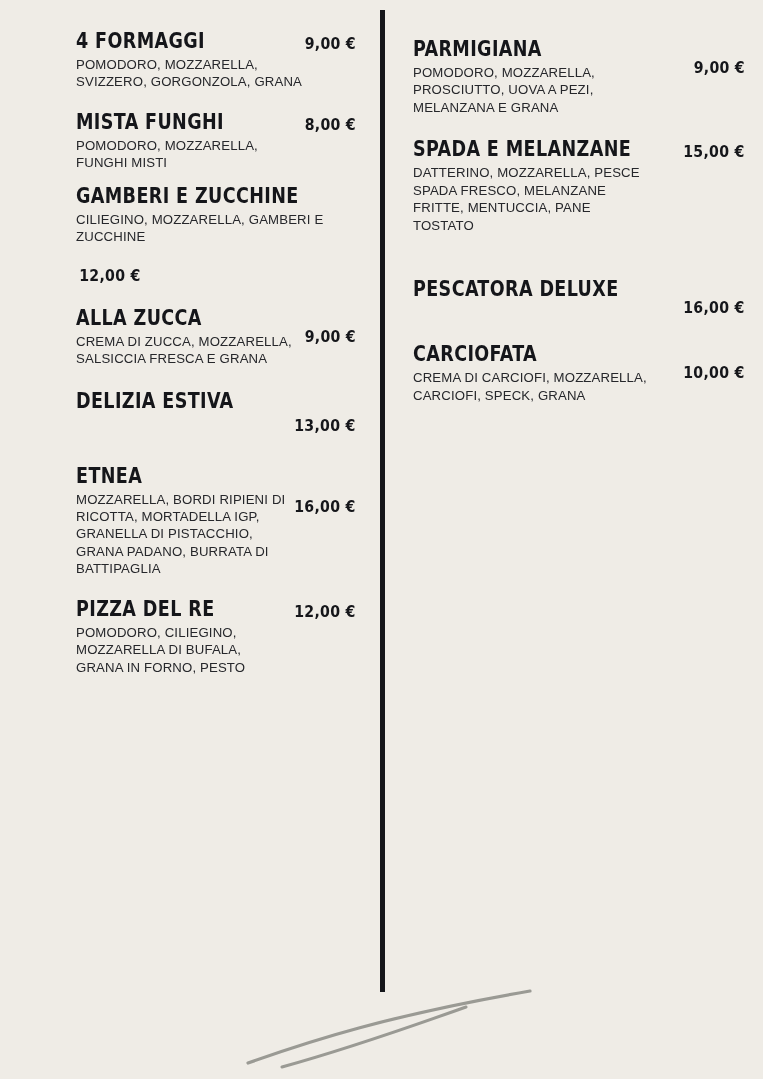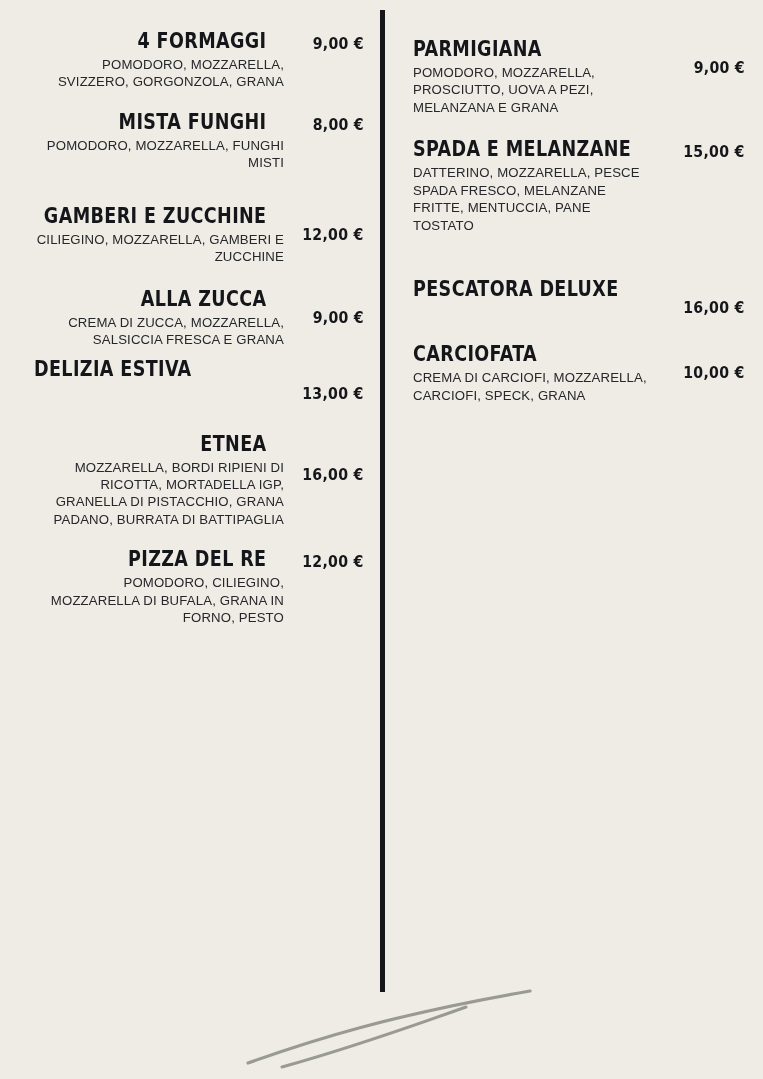--- a/index.html
+++ b/index.html
@@ -31,24 +31,23 @@
     height: 982px;
     background: #15161a;
   }
 
   .column {
     position: absolute;
     top: 0;
     box-sizing: border-box;
   }
   .col-left {
-    left: 8px;
+    left: 0;
     width: 380px;
-    padding: 30px 24px 0 26px;
-    text-align: right;
+    padding: 30px 24px 0 76px;
   }
   .col-right {
     left: 385px;
     width: 378px;
     padding: 38px 18px 0 28px;
   }
 
   .item {
     position: relative;
     display: flex;
@@ -92,23 +91,23 @@
     font-size: 16.5px;
     letter-spacing: 0.3px;
     white-space: nowrap;
     transform: scaleX(0.95);
     transform-origin: right center;
   }
 
   
   .col-left .item { margin-bottom: 18px; }
   .col-left .item:nth-child(1) { margin-bottom: 20px; }
-  .col-left .item:nth-child(2) { margin-bottom: 33px; }
-  .col-left .item:nth-child(3) { margin-bottom: 22px; }
-  .col-left .item:nth-child(4) { margin-bottom: 9px; }
+  .col-left .item:nth-child(2) { margin-bottom: 13px; }
+  .col-left .item:nth-child(3) { margin-bottom: 22px; flex-direction: column; }
+  .col-left .item:nth-child(4) { margin-bottom: 22px; }
   .col-left .item:nth-child(5) { margin-bottom: 30px; }
   .col-left .item:nth-child(6) { margin-bottom: 20px; }
 
   .col-right .item { margin-bottom: 22px; }
   .col-right .item:nth-child(2) { margin-bottom: 44px; }
   .col-right .item:nth-child(3) { margin-bottom: 26px; }
 
   
   .p-nudge-1 { margin-top: 4px; }
   .p-nudge-2 { margin-top: 20px; }

